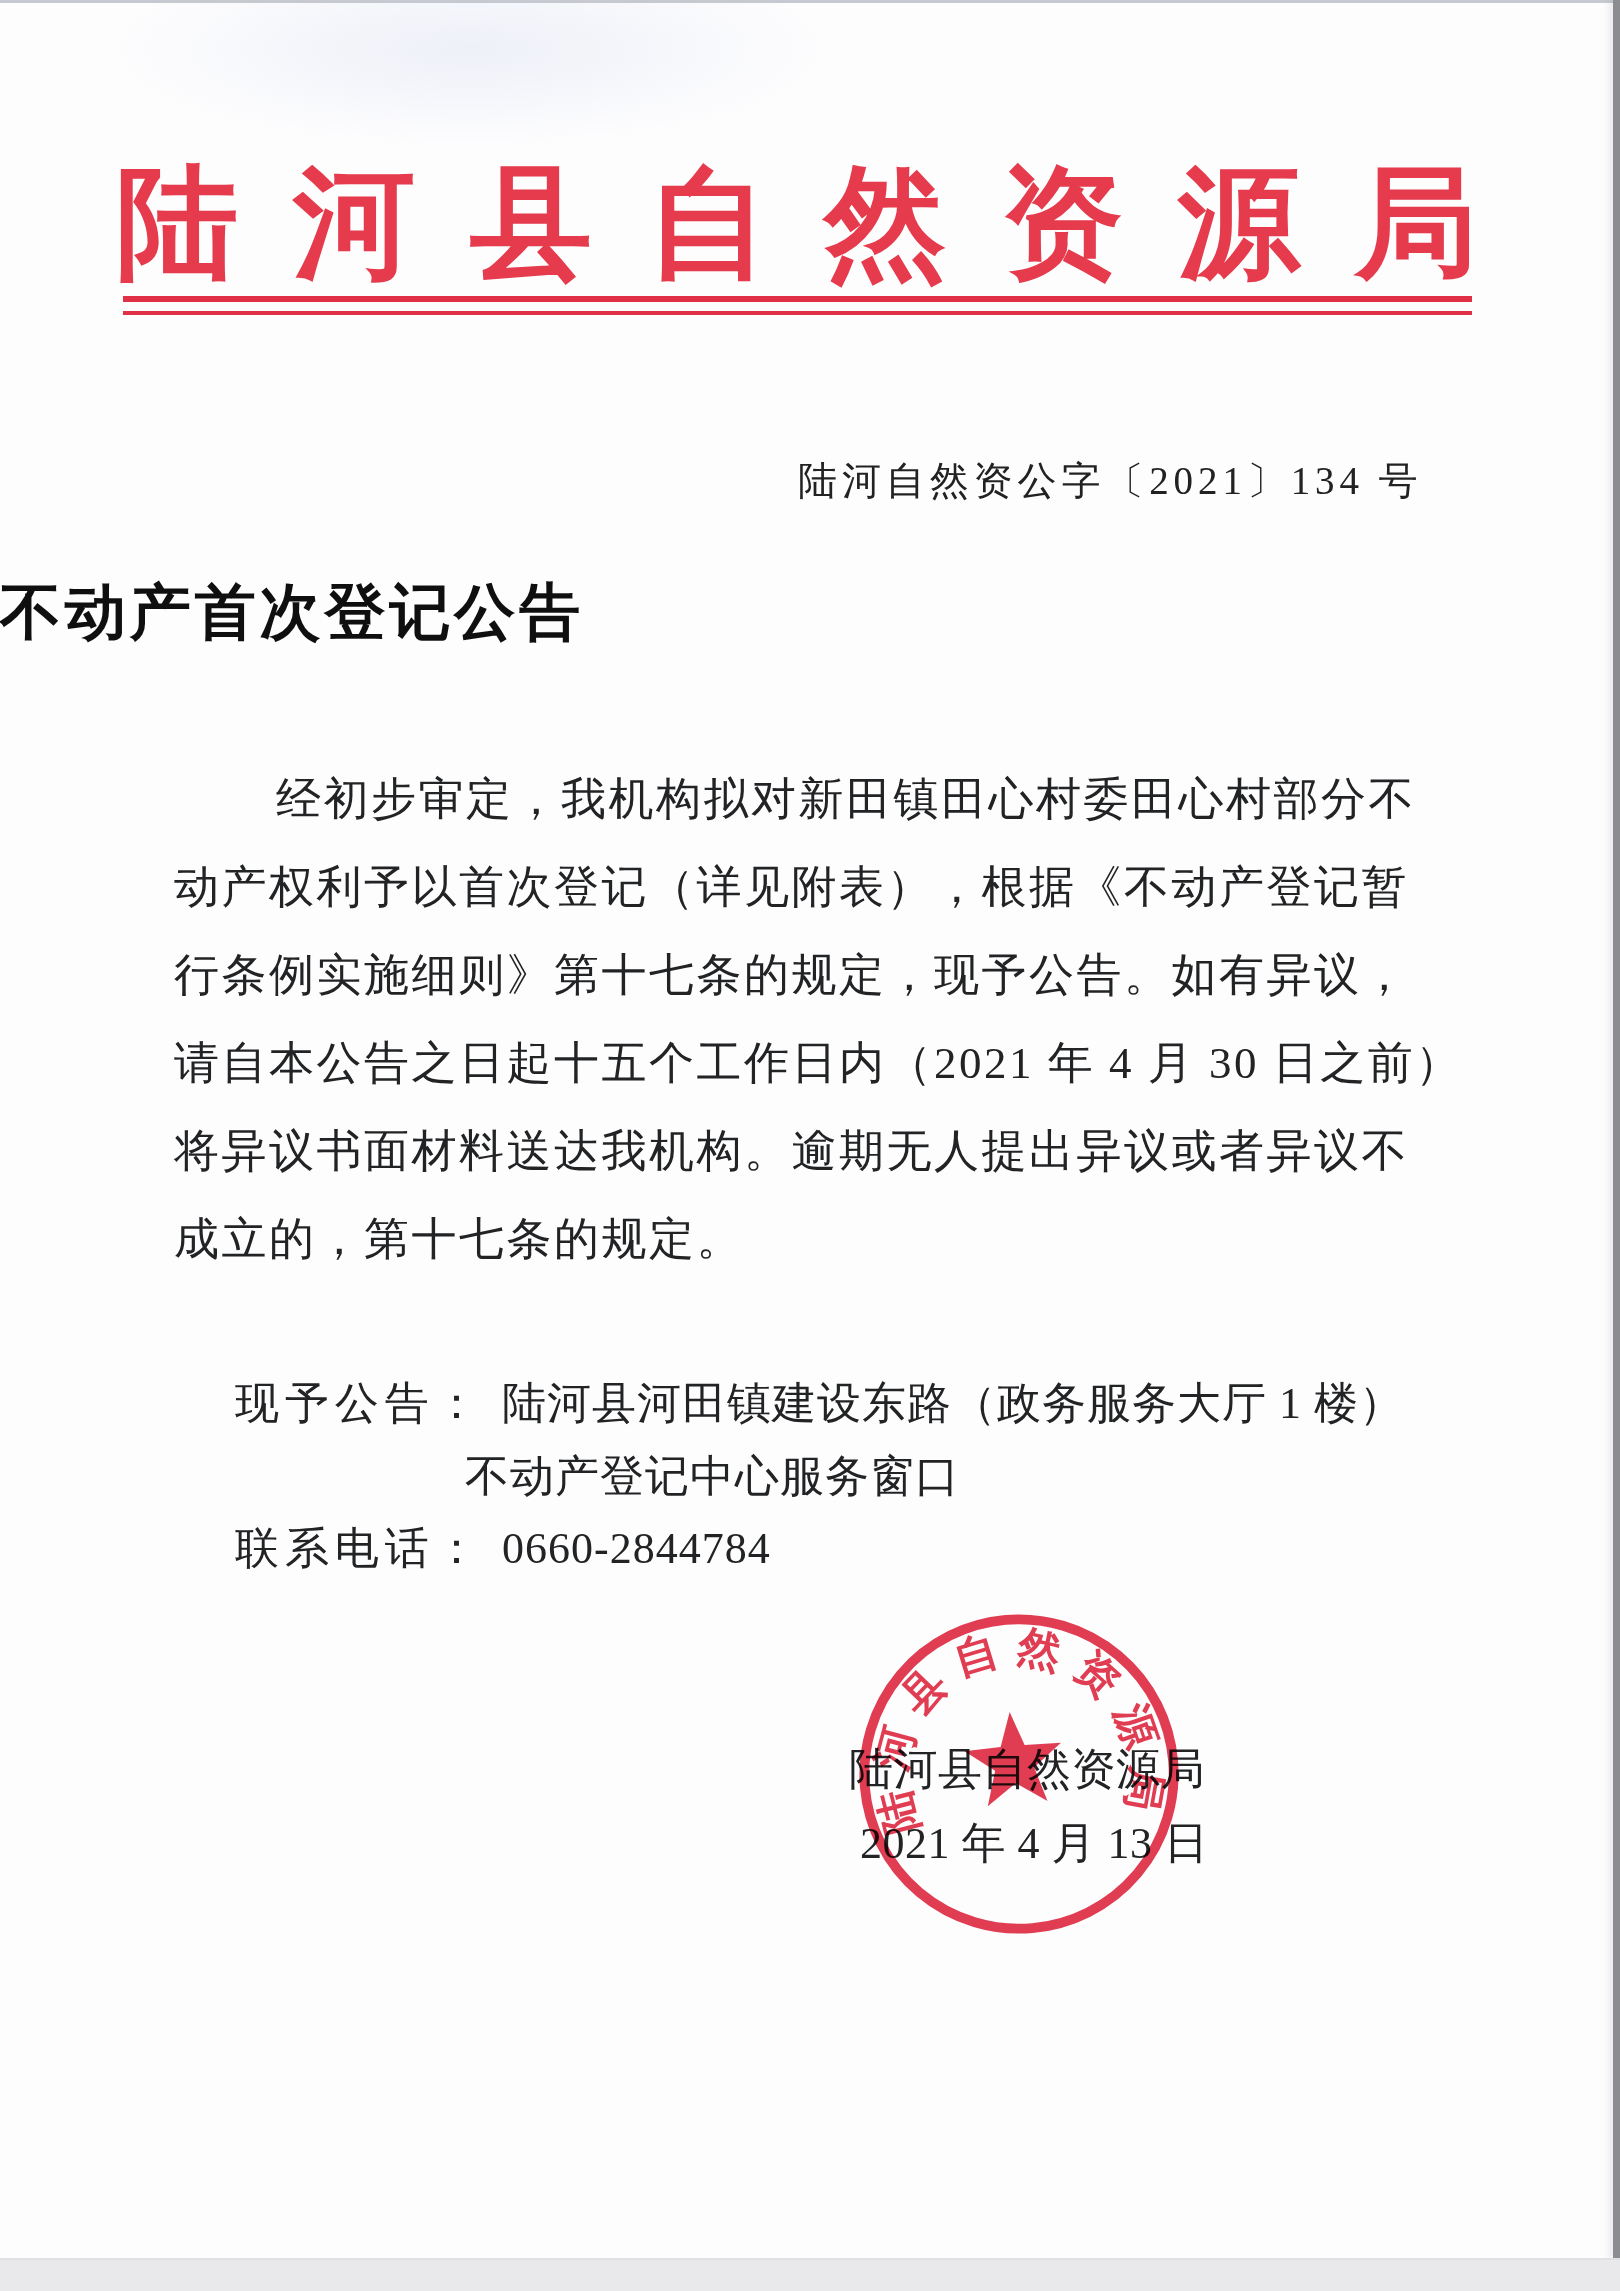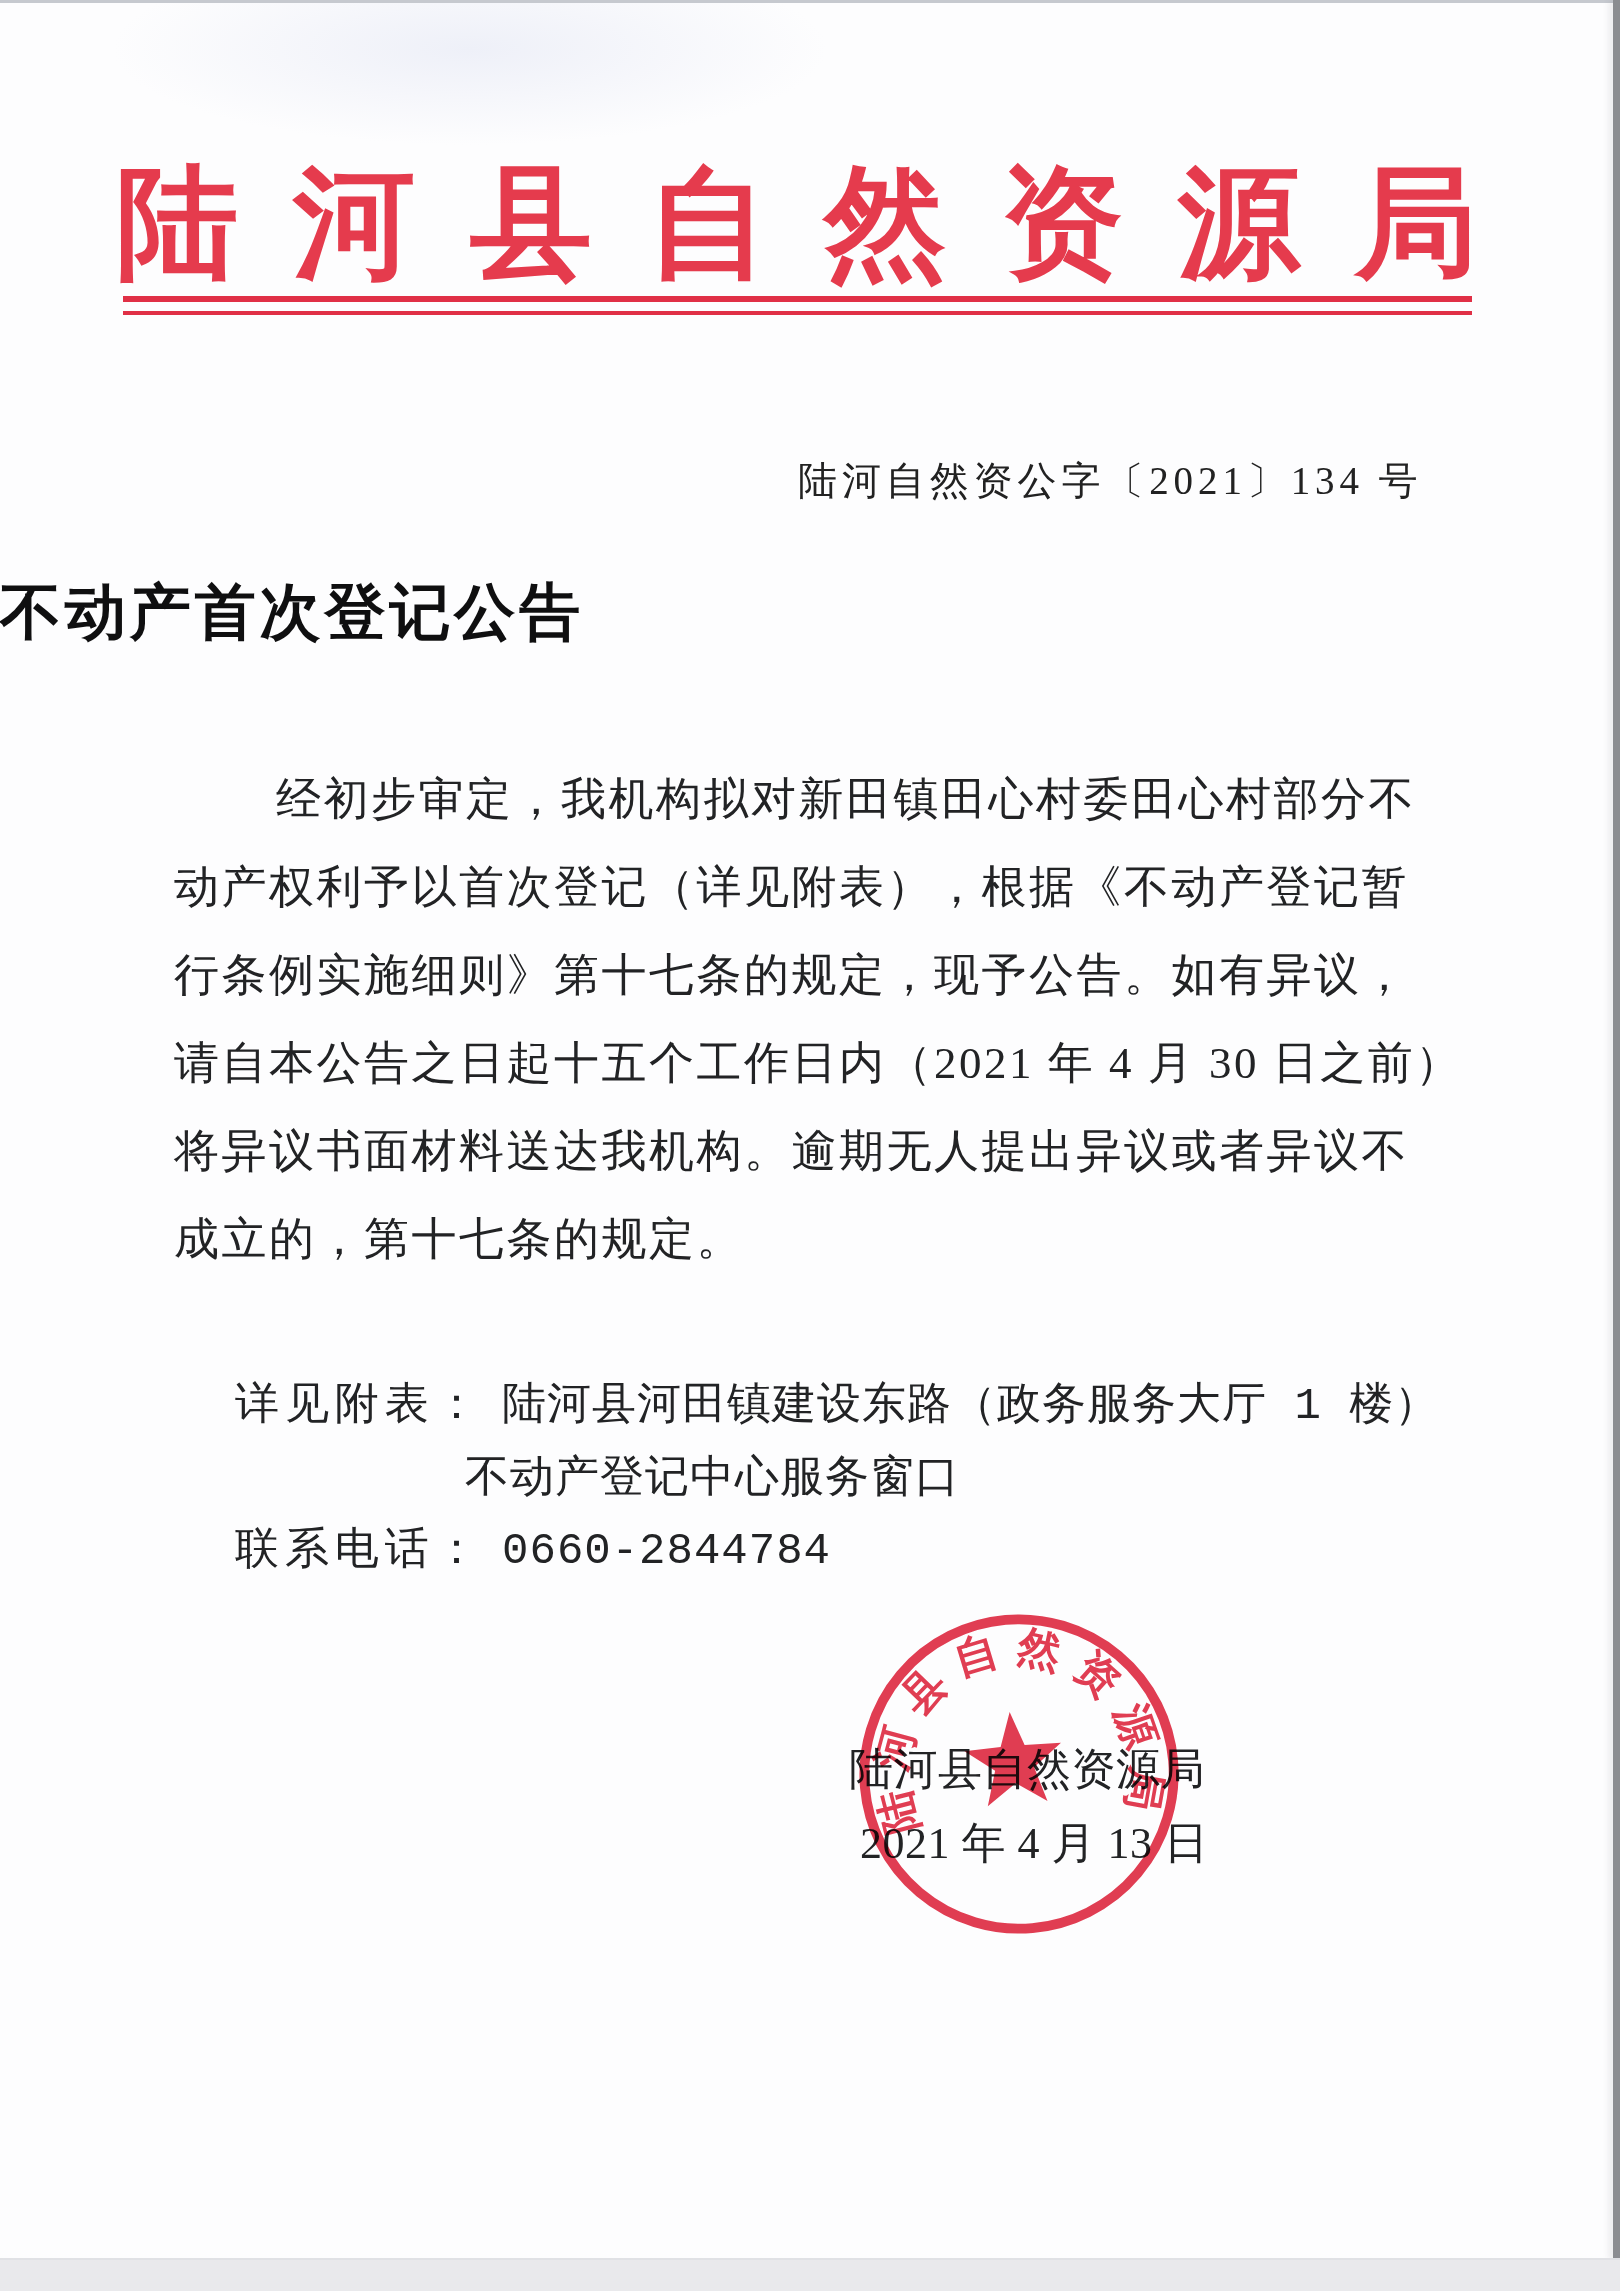--- a/index.html
+++ b/index.html
@@ -42,21 +42,21 @@
 
   .body-block{position:absolute;left:174px;top:755px;width:1294px;}
   .body-block p{
     margin:0;font-size:45px;line-height:88px;letter-spacing:2.5px;
     white-space:nowrap;color:#222325;
   }
   .body-block p.indent{text-indent:102px;}
 
   .contact-line{position:absolute;font-size:44px;white-space:nowrap;color:#222325;}
   .contact-label{letter-spacing:5.9px;}
-  .contact-value{letter-spacing:1px;margin-left:17.6px;font-family:Liberation Mono, monospace;}
+  .contact-value{letter-spacing:1px;margin-left:17.6px;}
   #contact-address{left:235px;top:1374px;}
   #contact-address2{left:463px;top:1447px;}
   #contact-phone{left:235px;top:1519px;}
 
   .sig-org{position:absolute;left:849px;top:1740px;font-size:44px;letter-spacing:0.5px;white-space:nowrap;color:#222325;}
   .sig-date{position:absolute;left:860px;top:1814px;font-size:44px;letter-spacing:0.5px;white-space:nowrap;color:#222325;}
 
   
   .seal{
     position:absolute;left:833px;top:1588px;width:372px;height:372px;
@@ -87,21 +87,21 @@
   <div class="body-block">
     <p class="indent">经初步审定，我机构拟对新田镇田心村委田心村部分不</p>
     <p>动产权利予以首次登记（详见附表），根据《不动产登记暂</p>
     <p>行条例实施细则》第十七条的规定，现予公告。如有异议，</p>
     <p>请自本公告之日起十五个工作日内（2021 年 4 月 30 日之前）</p>
     <p>将异议书面材料送达我机构。逾期无人提出异议或者异议不</p>
     <p>成立的，第十七条的规定。</p>
   </div>
 
   <div class="contact-line" id="contact-address">
-    <span class="contact-label">详见附表：</span><span class="contact-value">陆河县河田镇建设东路（政务服务大厅 1 楼）</span>
+    <span class="contact-label">现予公告：</span><span class="contact-value">陆河县河田镇建设东路（政务服务大厅 1 楼）</span>
   </div>
   <div class="contact-line" id="contact-address2">
     <span class="contact-value" style="margin-left:2px">不动产登记中心服务窗口</span>
   </div>
   <div class="contact-line" id="contact-phone">
     <span class="contact-label">联系电话：</span><span class="contact-value">0660-2844784</span>
   </div>
 
   <div class="sig-org">陆河县自然资源局</div>
   <div class="sig-date">2021 年 4 月 13 日</div>

